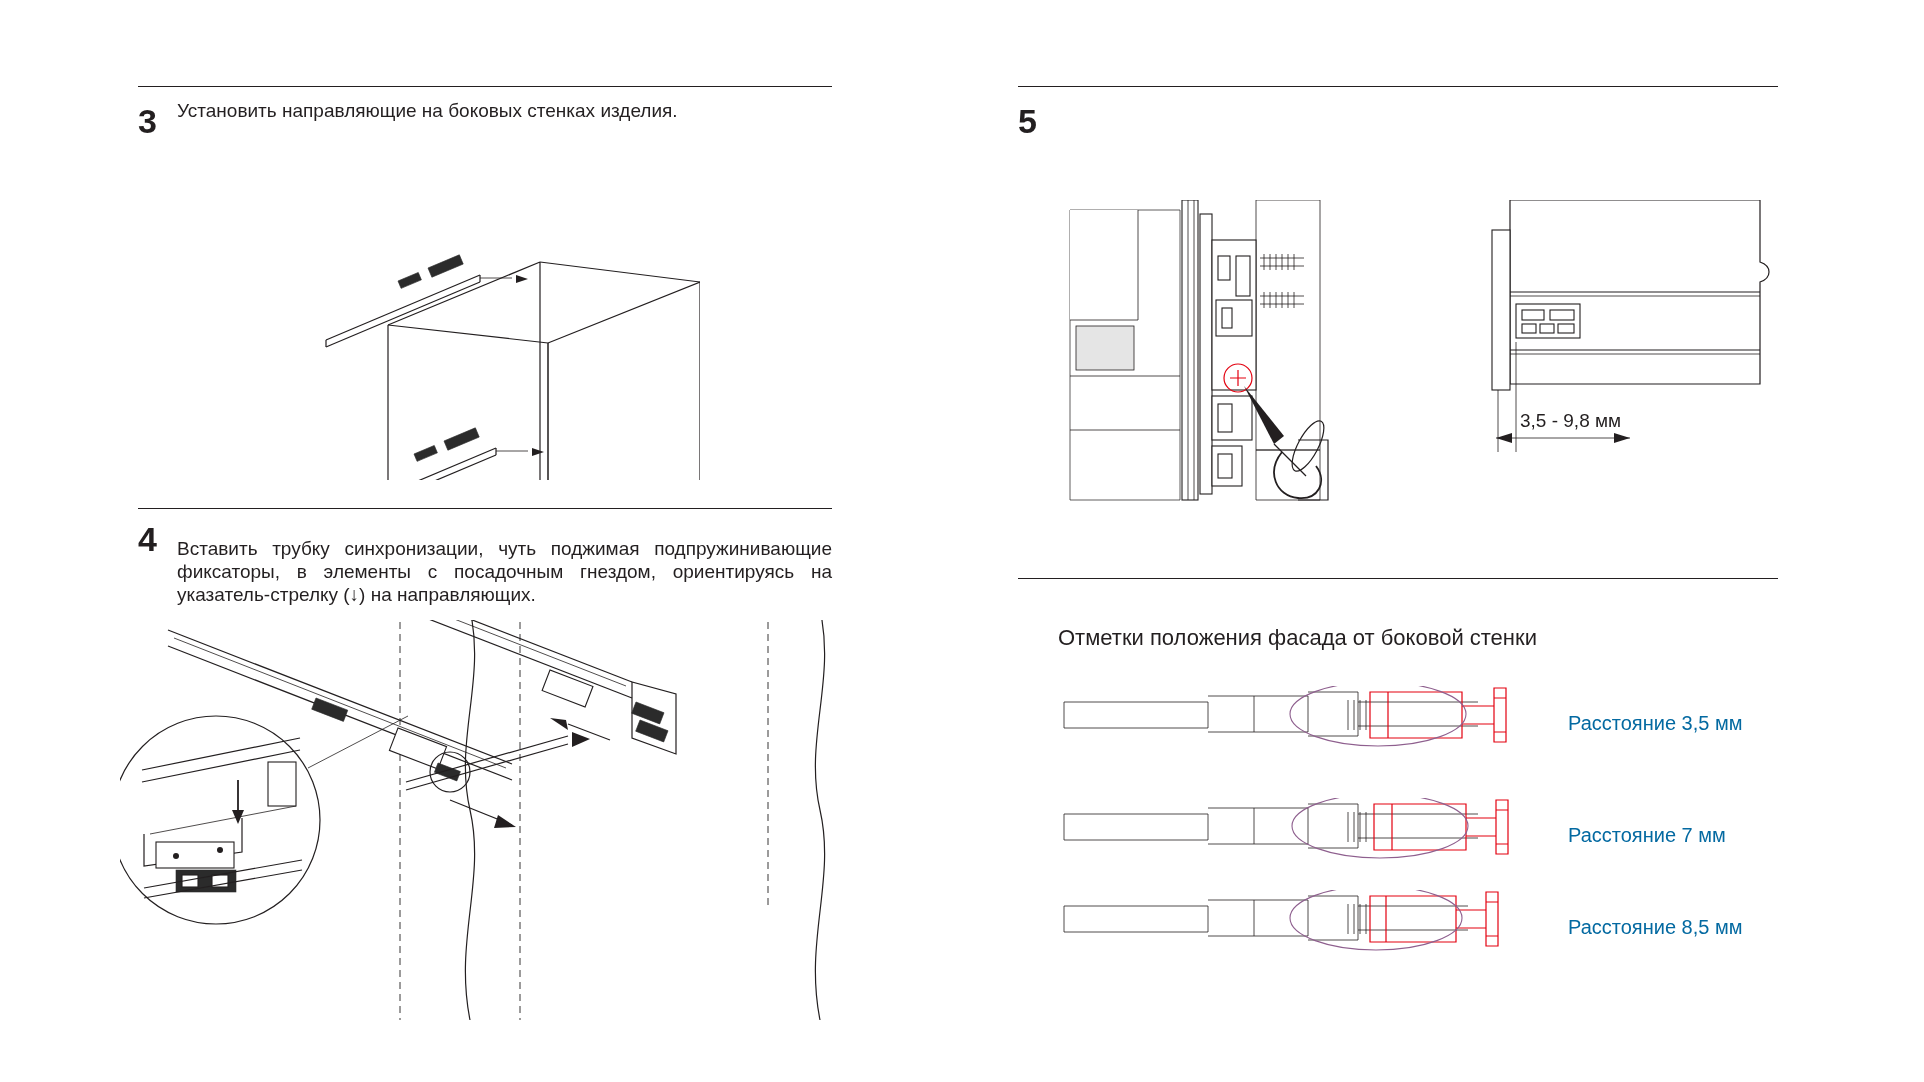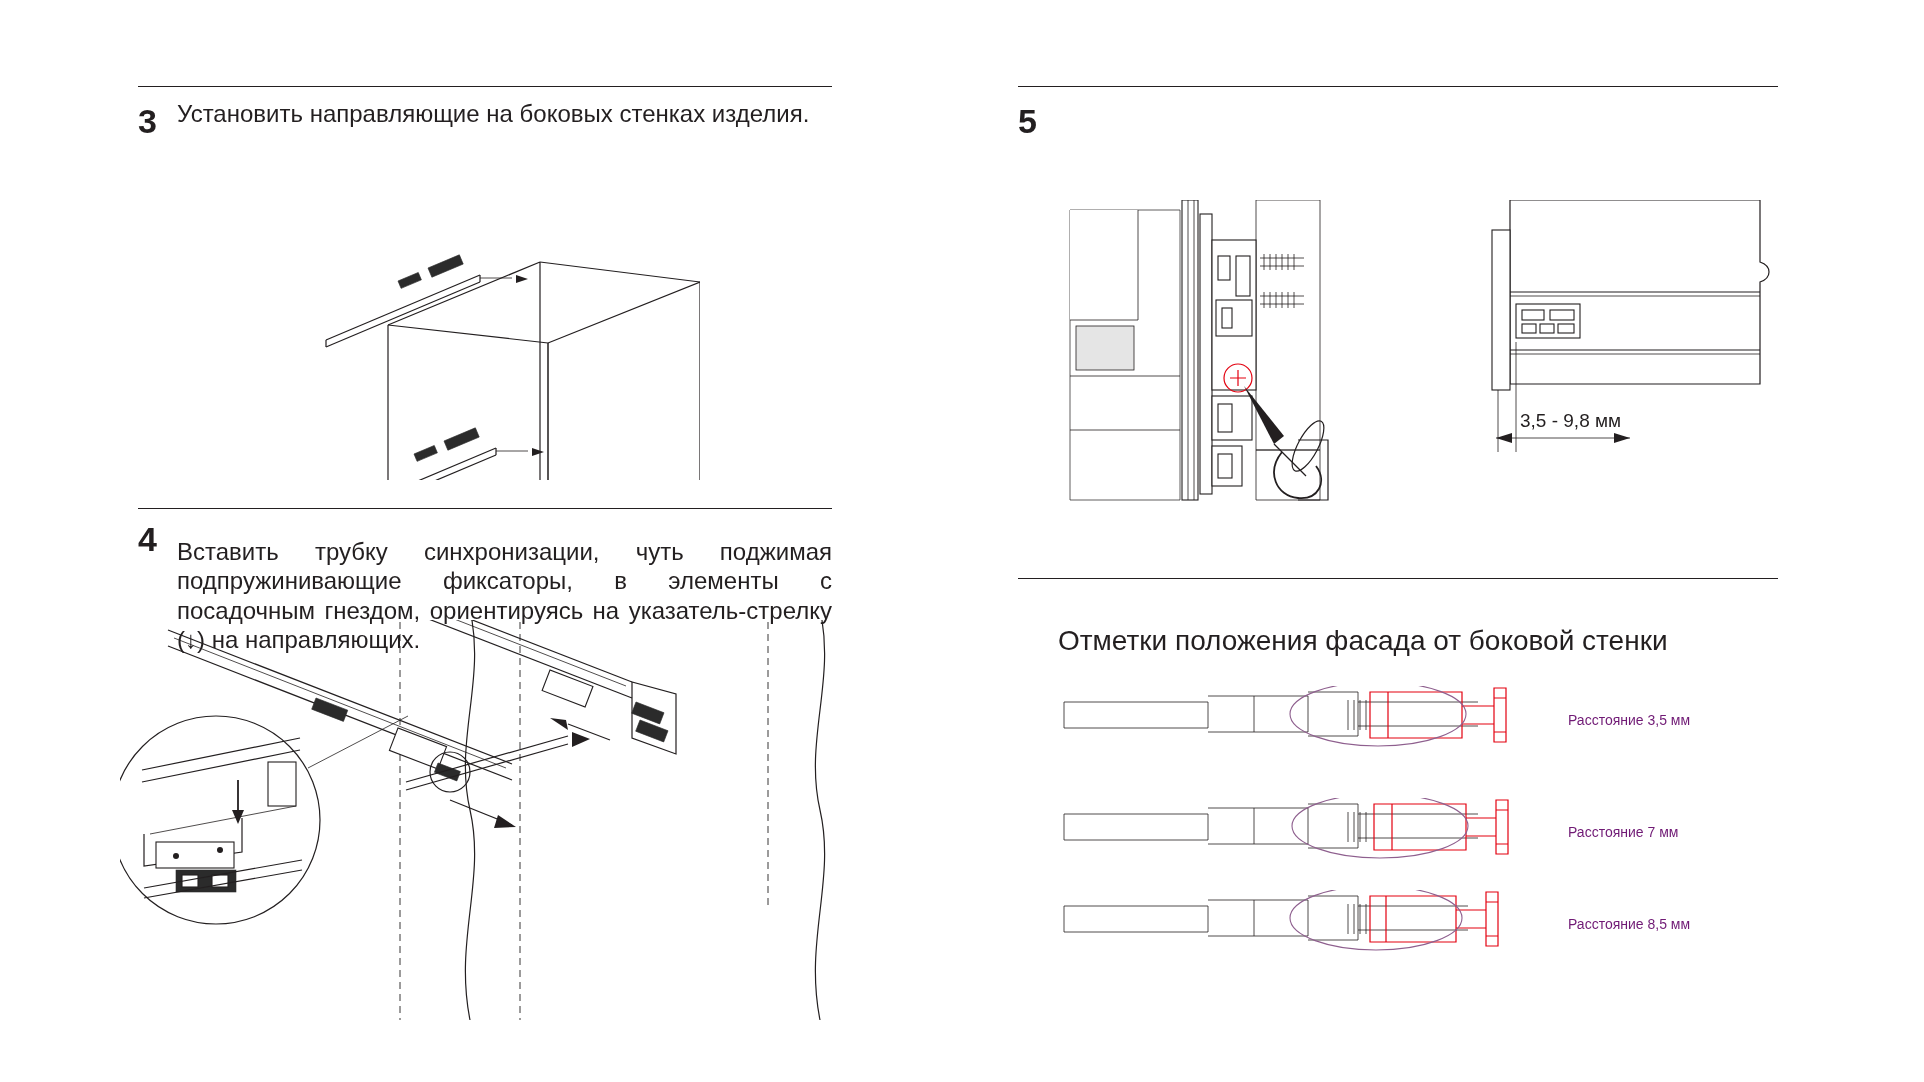--- a/index.html
+++ b/index.html
@@ -15,26 +15,26 @@
 
   
   .rule{position:absolute;background:#231f20;height:1px;}
   .step-num{
     position:absolute;
     font-size:34px;font-weight:bold;line-height:1;
     color:#231f20;
   }
   .step-text{
     position:absolute;
-    font-size:24px;line-height:1.22;
+    font-size:19px;line-height:1.22;
     color:#231f20;
   }
   .just{text-align:justify;text-justify:inter-word;}
   .label{position:absolute;font-size:19px;color:#231f20;}
-  .label-sm{position:absolute;font-size:14px;color:#701a75;}
+  .label-sm{position:absolute;font-size:20px;color:#0369a1;}
 
   svg{display:block;}
   .fig{position:absolute;}
 
   .ln{fill:none;stroke:#231f20;stroke-width:1.2;}
   .ln-thin{fill:none;stroke:#231f20;stroke-width:0.8;}
   .ln-thick{fill:none;stroke:#231f20;stroke-width:1.8;}
   .ln-dash{fill:none;stroke:#231f20;stroke-width:0.9;stroke-dasharray:7 5;}
   .ln-red{fill:none;stroke:#e3000f;stroke-width:1.2;}
   .ln-purple{fill:none;stroke:#8e5f8e;stroke-width:1.1;}
@@ -218,21 +218,21 @@
       <path class="ln-thin" d="M86 142 L86 252"></path>
       <path class="ln-thin" d="M66 238 L200 238"></path>
       <path class="solid" d="M66 238 L82 233 L82 243 Z"></path>
       <path class="solid" d="M200 238 L184 233 L184 243 Z"></path>
     </svg>
   </div>
   <div class="label" style="left:1520px;top:410px;">3,5 - 9,8 мм</div>
 
   <div class="rule" style="left:1018px;top:578px;width:760px;"></div>
 
-  <div class="label" style="left:1058px;top:625px;font-size:28px;">Отметки положения фасада от боковой стенки</div>
+  <div class="label" style="left:1058px;top:625px;font-size:22px;">Отметки положения фасада от боковой стенки</div>
 
   <div class="fig" style="left:1058px;top:686px;">
     <svg width="490" height="62" viewBox="0 0 490 62">
       <path class="ln-thin" d="M6 16 L150 16 M6 42 L150 42 M6 16 L6 42"></path>
       <path class="ln-thin" d="M150 16 L150 42"></path>
       <path class="ln-thin" d="M150 10 L250 10 L250 46 L150 46"></path>
       <path class="ln-thin" d="M196 10 L196 46"></path>
       <path class="ln-thin" d="M250 6 L300 6 L300 50 L250 50"></path>
       <path class="ln-thin" d="M300 16 L420 16 M300 40 L420 40"></path>
       <path class="ln-thin" d="M290 14 L290 44 M296 14 L296 44 M302 14 L302 44 M308 14 L308 44"></path>

